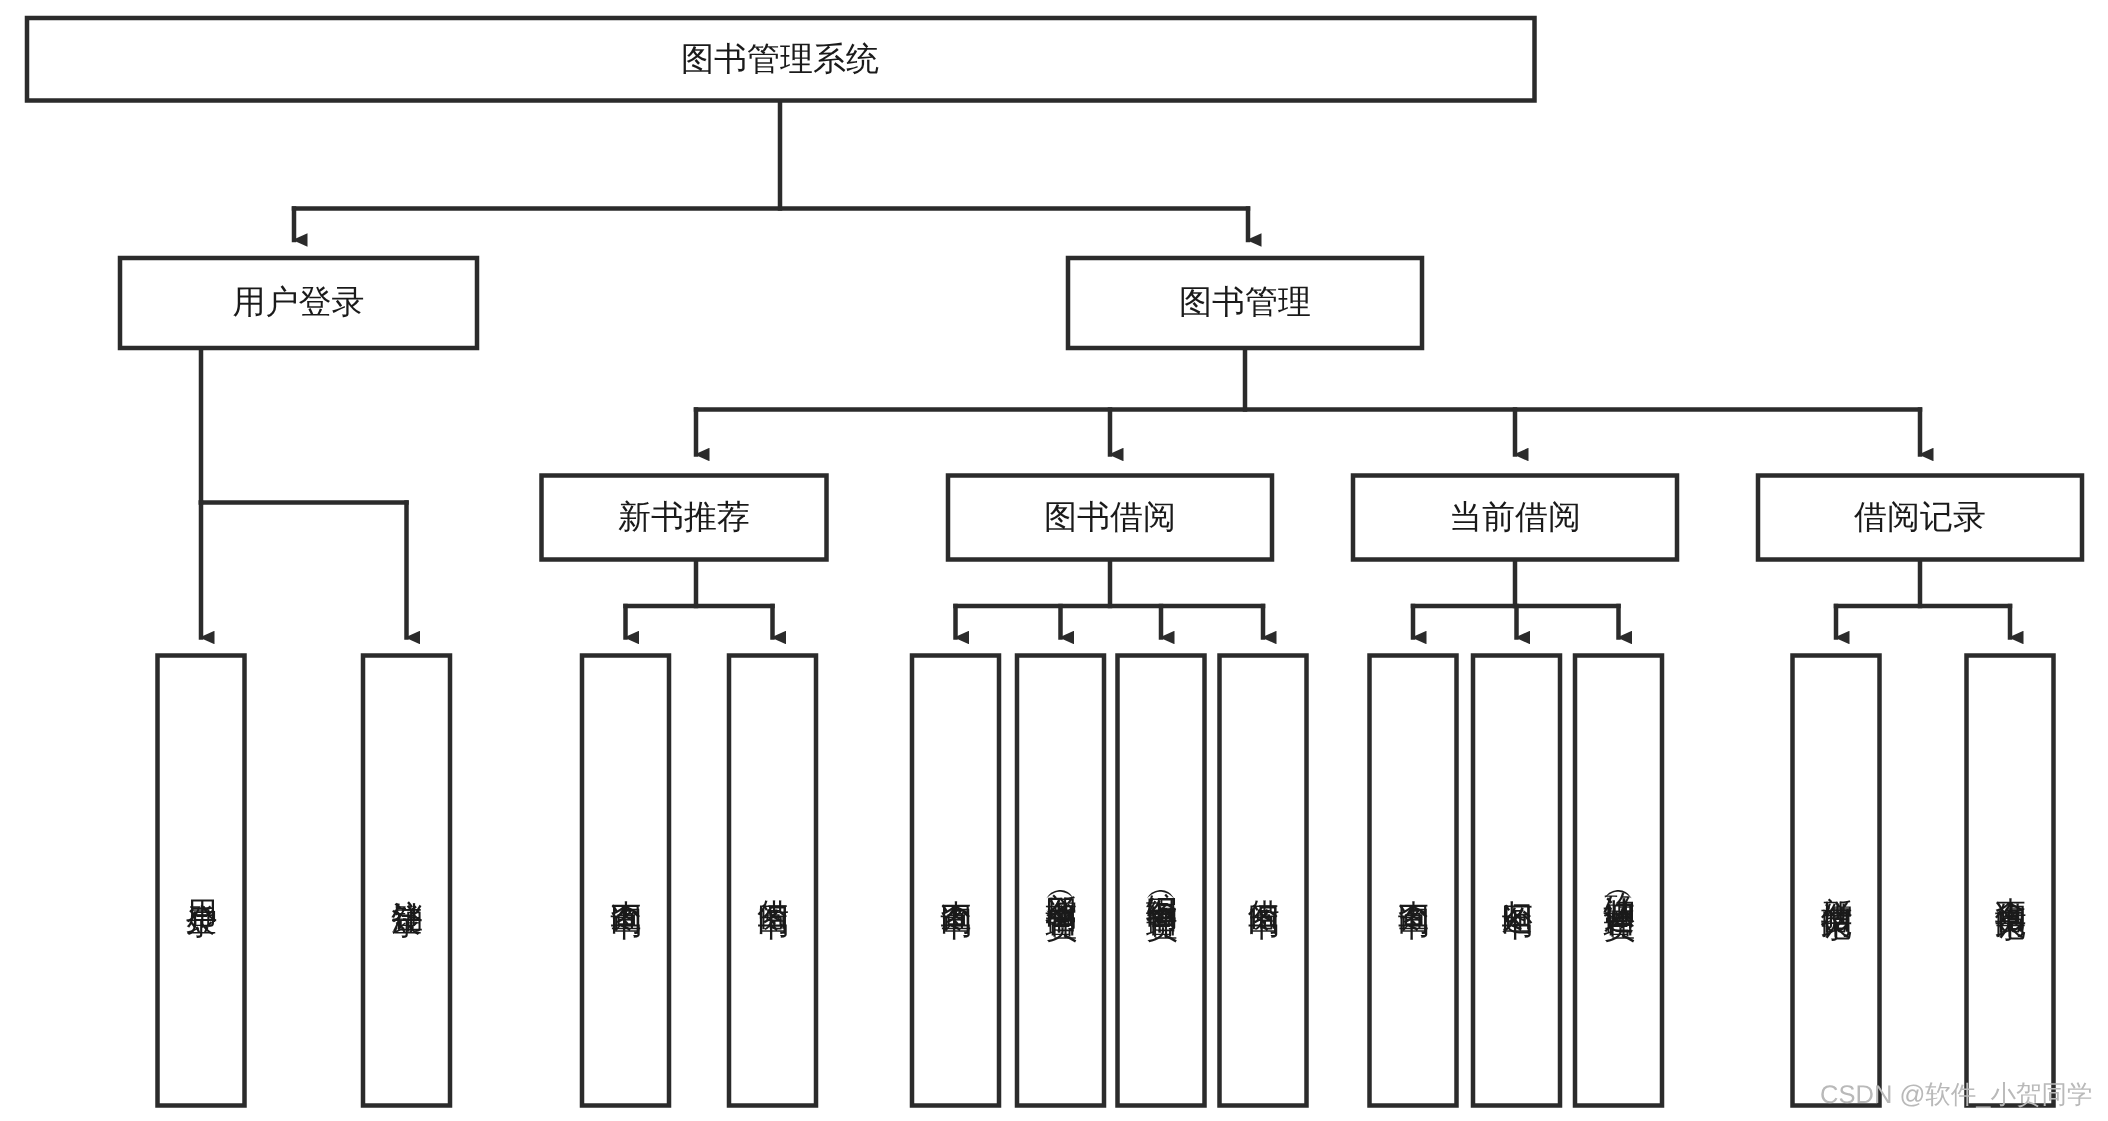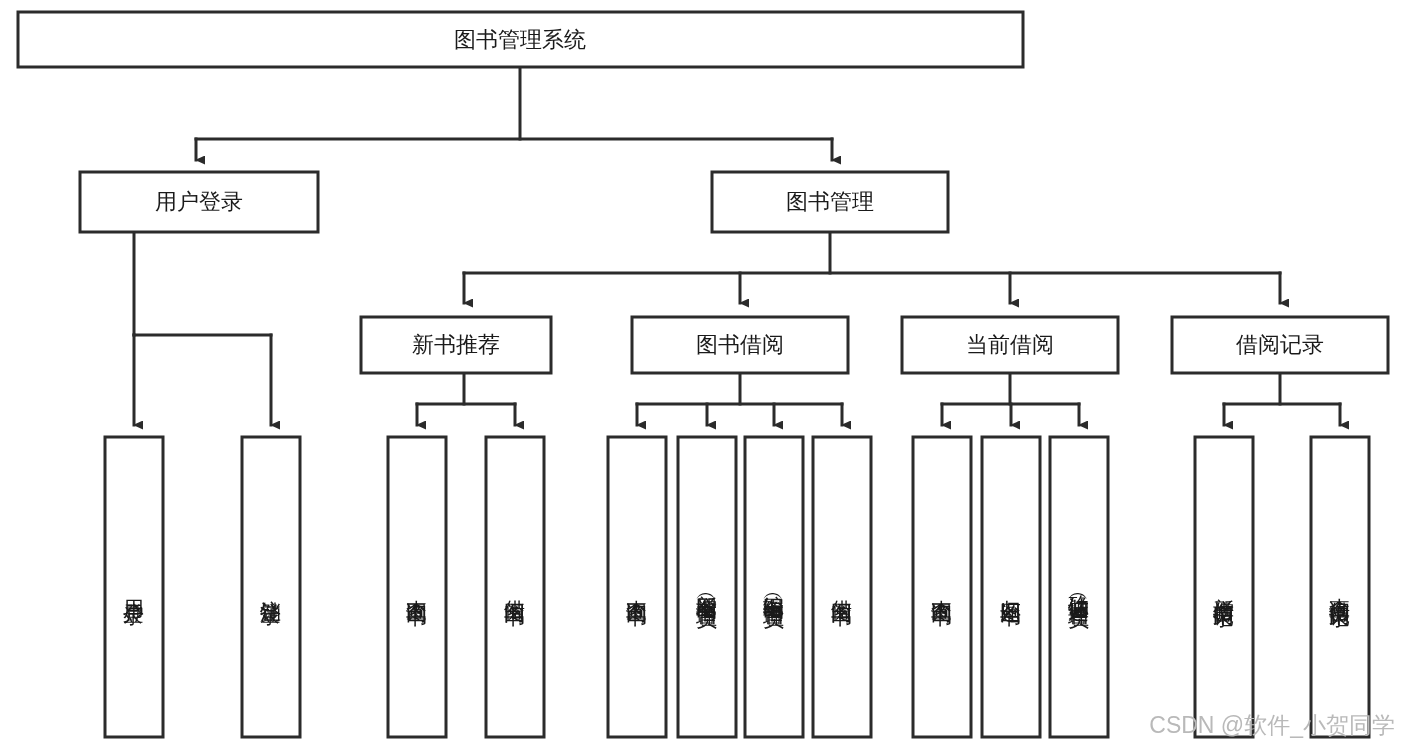--- a/index.html
+++ b/index.html
@@ -52,21 +52,21 @@
     text-orientation: upright;
     text-anchor: middle;
     dominant-baseline: central;
     letter-spacing: 2px;
   }
   .watermark {
     position: absolute;
     right: 10px;
     bottom: 6px;
     font-family: "Liberation Sans", "DejaVu Sans", sans-serif;
-    font-size: 23px;
+    font-size: 17px;
     color: #b9b9b9;
     white-space: nowrap;
     user-select: none;
   }
 </style>
 </head>
 <body>
 
 <div id="diagram-root">
 

